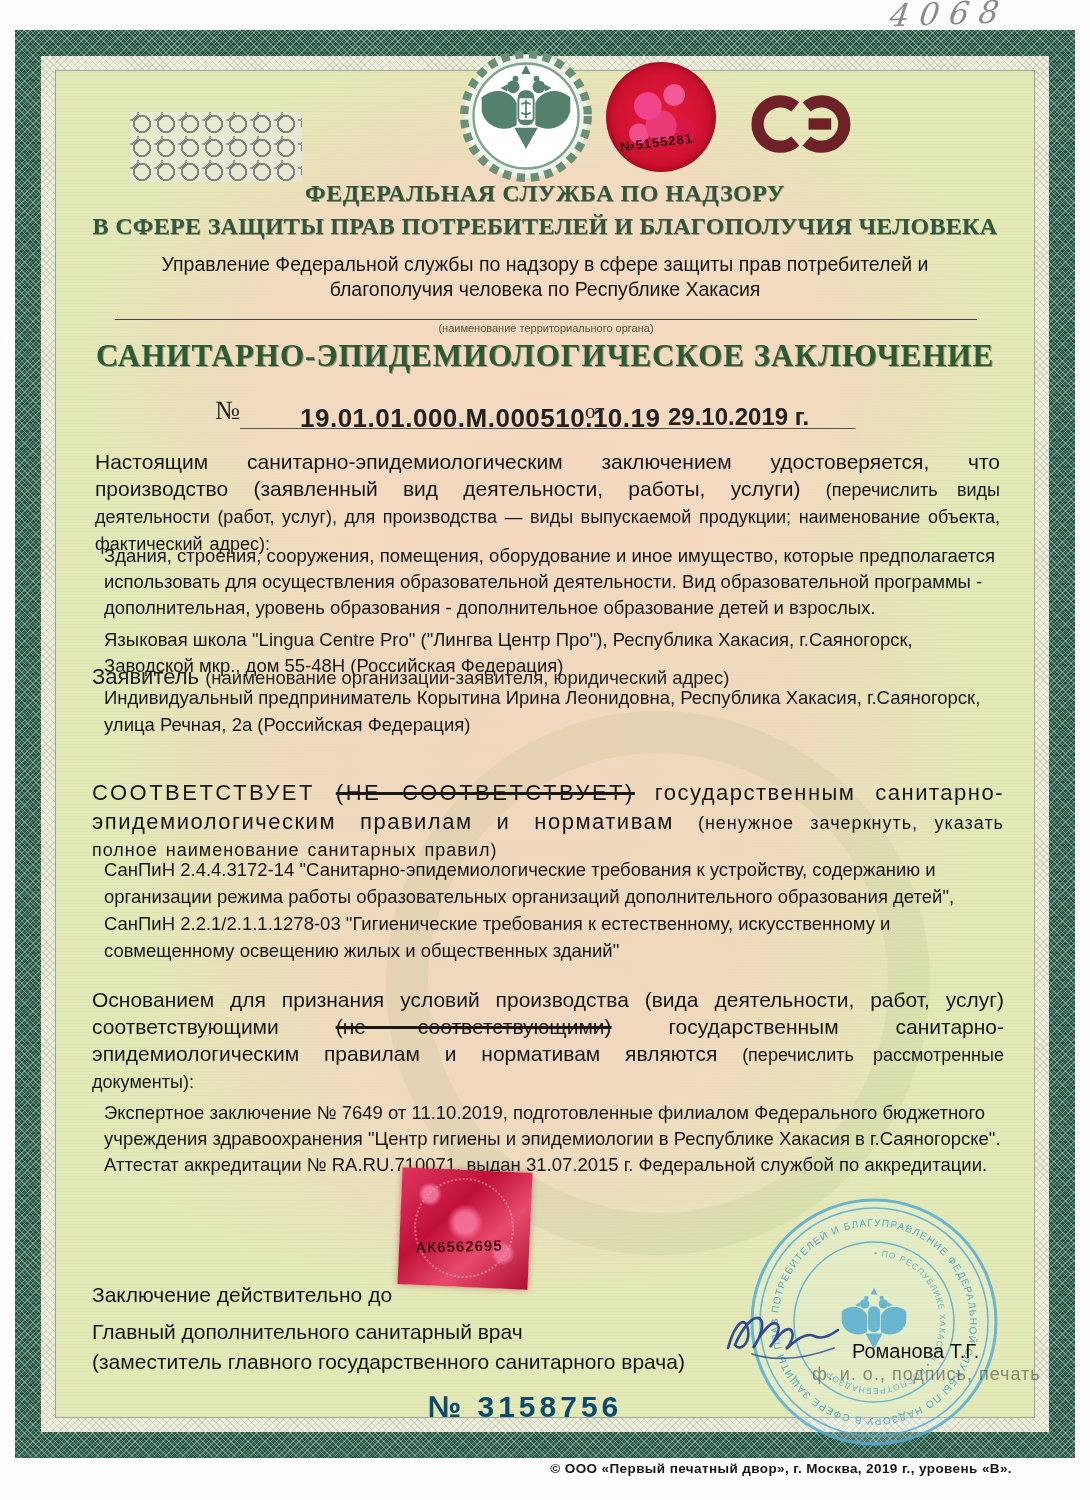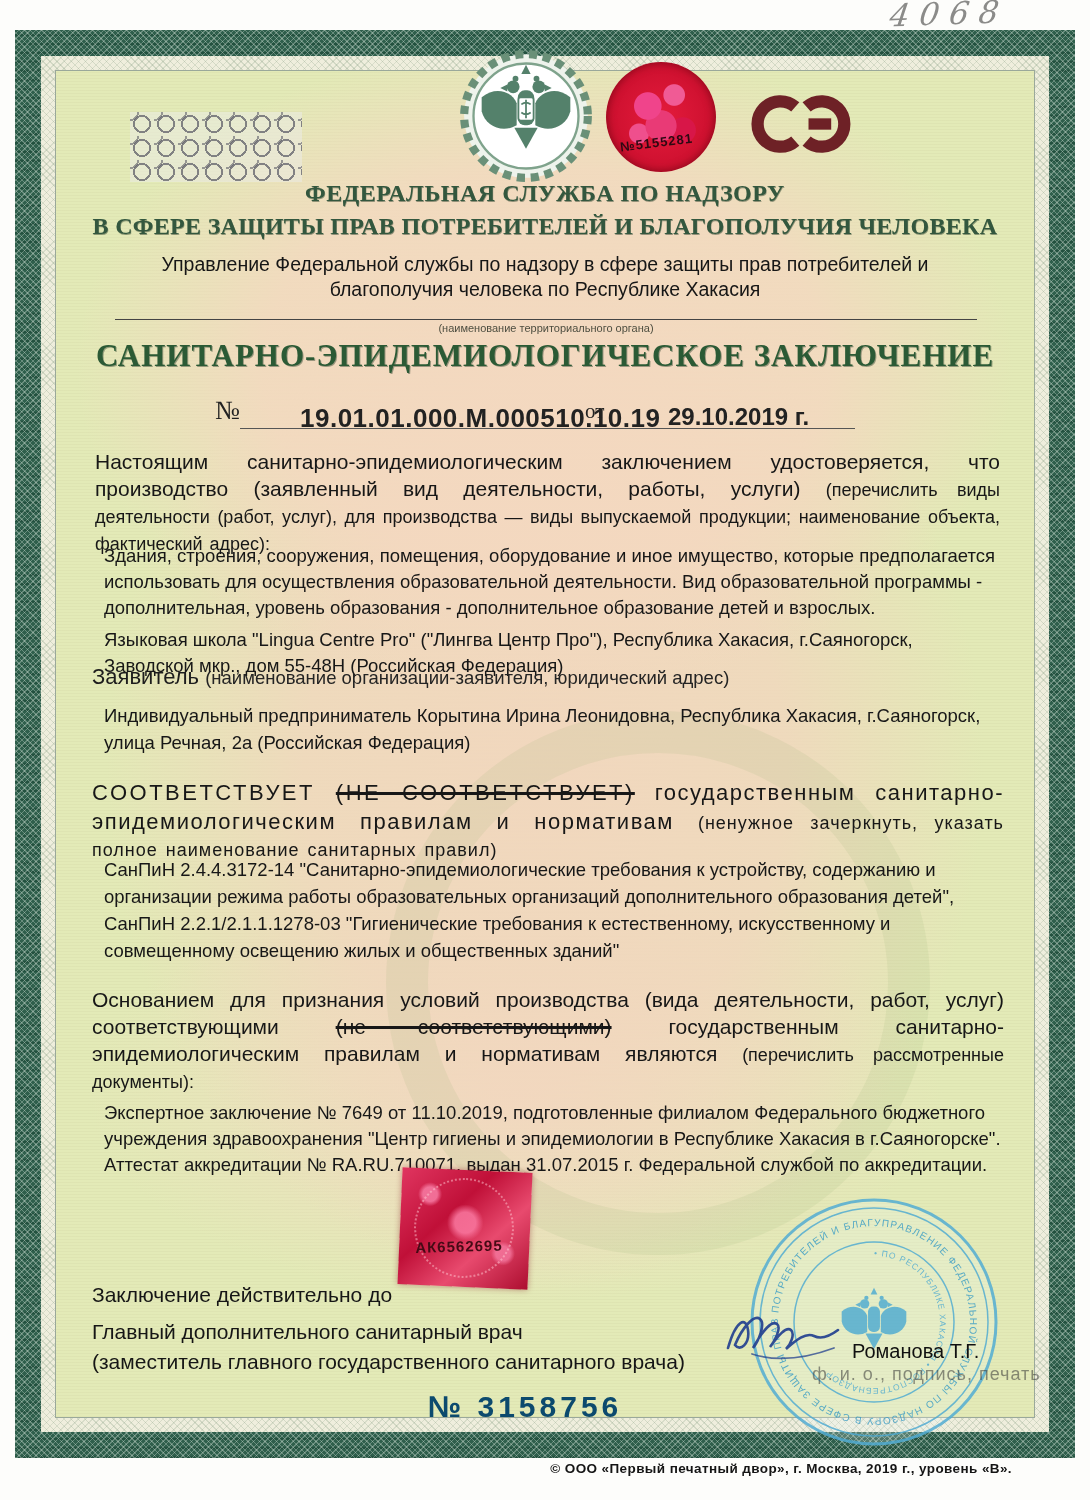--- a/index.html
+++ b/index.html
@@ -108,21 +108,21 @@
   
   .para{position:absolute;color:#171717;text-align:justify;}
   .big{font-size:21px;line-height:27px;word-spacing:7px;}
   .hint{font-size:18px;line-height:27px;word-spacing:2px;}
   .p-certify{left:95px;top:448px;width:905px;}
   .p-activity{left:104px;top:543px;width:895px;font-size:18.5px;line-height:26px;text-align:left;}
   .p-object{left:104px;top:627px;width:850px;font-size:18.5px;line-height:26px;text-align:left;}
   .applicant-row{left:92px;top:664px;width:900px;text-align:left;}
   .applicant-label{font-size:22px;color:#1d1d1d;}
   .applicant-hint{font-size:18.5px;color:#242424;}
-  .p-applicant{left:104px;top:702px;width:895px;font-size:18.5px;line-height:27px;text-align:left;}
+  .p-applicant{left:104px;top:684px;width:895px;font-size:18.5px;line-height:27px;text-align:left;}
   .p-compliance{left:92px;top:778px;width:912px;}
   .caps{font-size:22px;line-height:29px;letter-spacing:2.5px;word-spacing:8px;}
   .struck{text-decoration:line-through;text-decoration-thickness:2.5px;}
   .p-rules{left:104px;top:856px;width:890px;font-size:18.5px;line-height:27px;text-align:left;}
   .p-basis{left:92px;top:986px;width:912px;}
   .p-expert{left:104px;top:1100px;width:900px;font-size:18.5px;line-height:26px;text-align:left;}
 
   
   .holo-square{
     position:absolute;left:400px;top:1170px;width:130px;height:117px;

